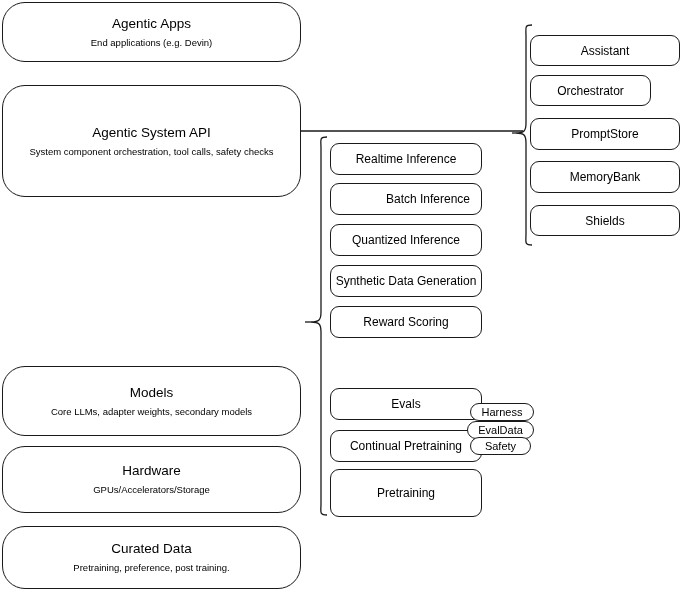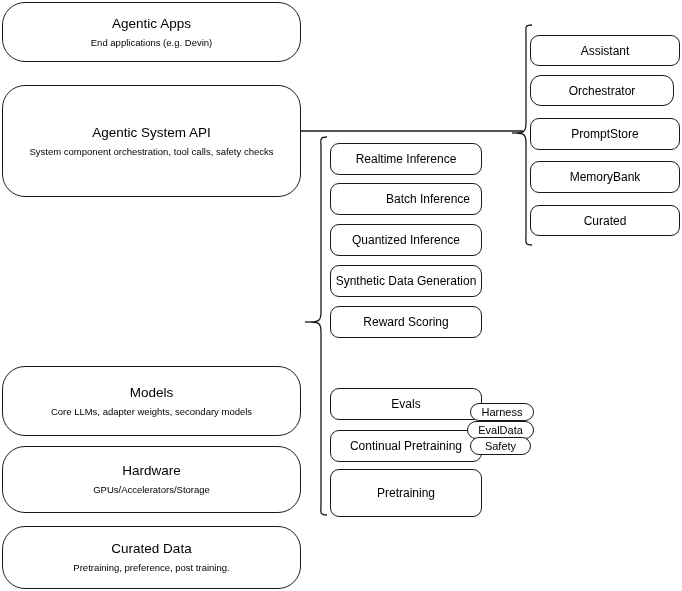--- a/index.html
+++ b/index.html
@@ -146,26 +146,26 @@
   </div>
 
   <svg class="brace" style="left:512px; top:22px;" width="24" height="226">
     <path d="M 20 3 C 12 3, 14 6, 14 14 L 14 101 C 14 109, 12 111, 4 111 C 12 111, 14 113, 14 121 L 14 212 C 14 220, 12 223, 20 223" fill="none" stroke="#1a1a1a" stroke-width="1.3"></path>
     <line x1="4" y1="111" x2="0" y2="111" stroke="#1a1a1a" stroke-width="1.3"></line>
   </svg>
 
   <div class="pill" style="left:530px; top:35px; width:150px; height:31px;">
     <span>Assistant</span>
   </div>
-  <div class="pill" style="left:530px; top:75px; width:144px; height:31px;border-radius:11px;">
+  <div class="pill" style="left:530px; top:75px; width:121px; height:31px;">
     <span>Orchestrator</span>
   </div>
   <div class="pill" style="left:530px; top:118px; width:150px; height:32px;">
     <span>PromptStore</span>
   </div>
   <div class="pill" style="left:530px; top:161px; width:150px; height:32px;">
     <span>MemoryBank</span>
   </div>
   <div class="pill" style="left:530px; top:205px; width:150px; height:31px;">
-    <span>Curated</span>
+    <span>Shields</span>
   </div>
 
 </div>
 
 </body></html>

